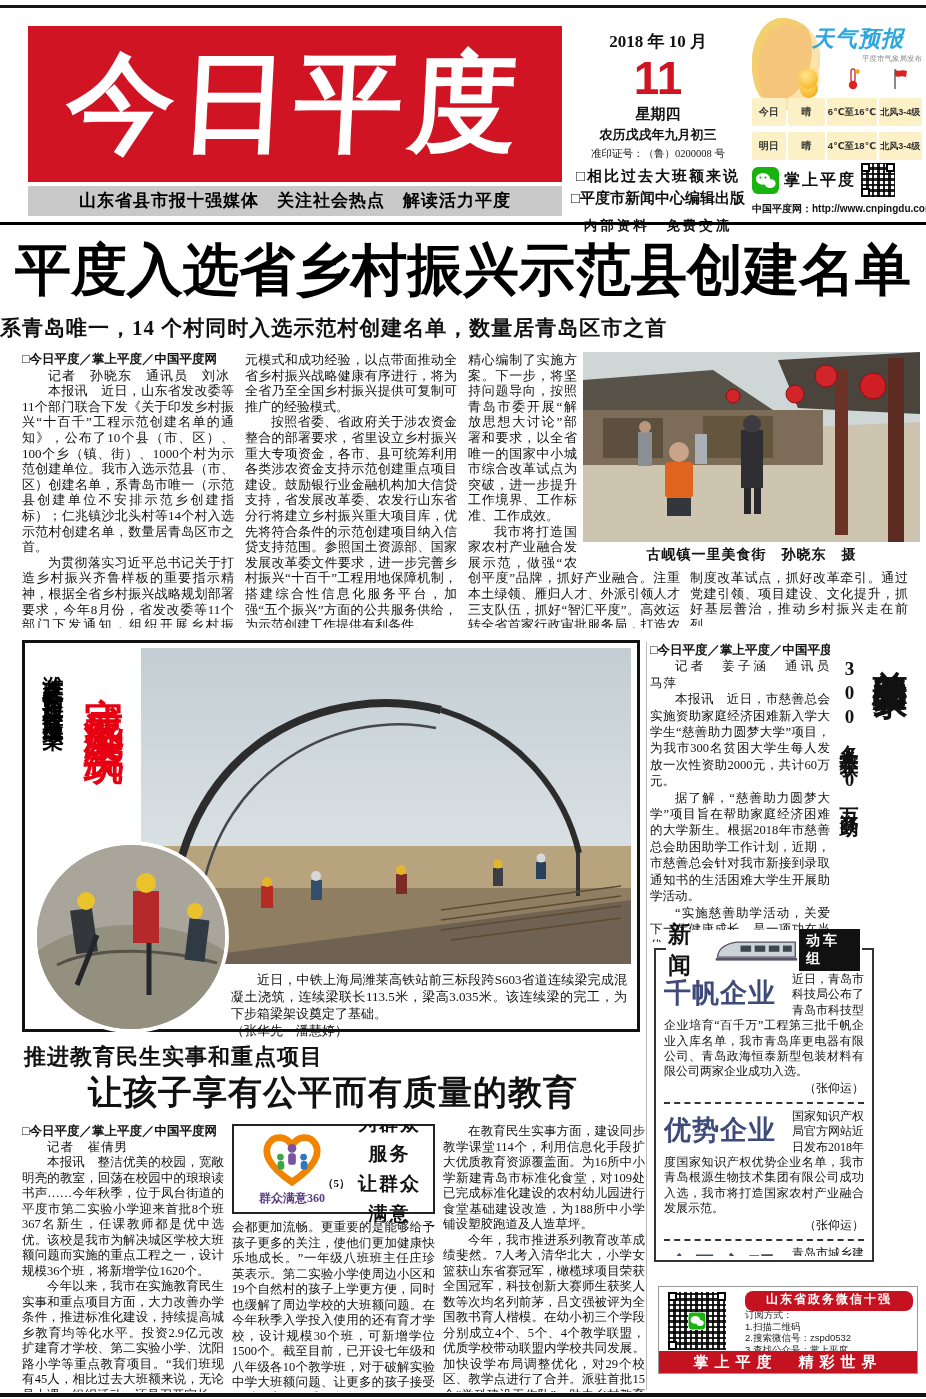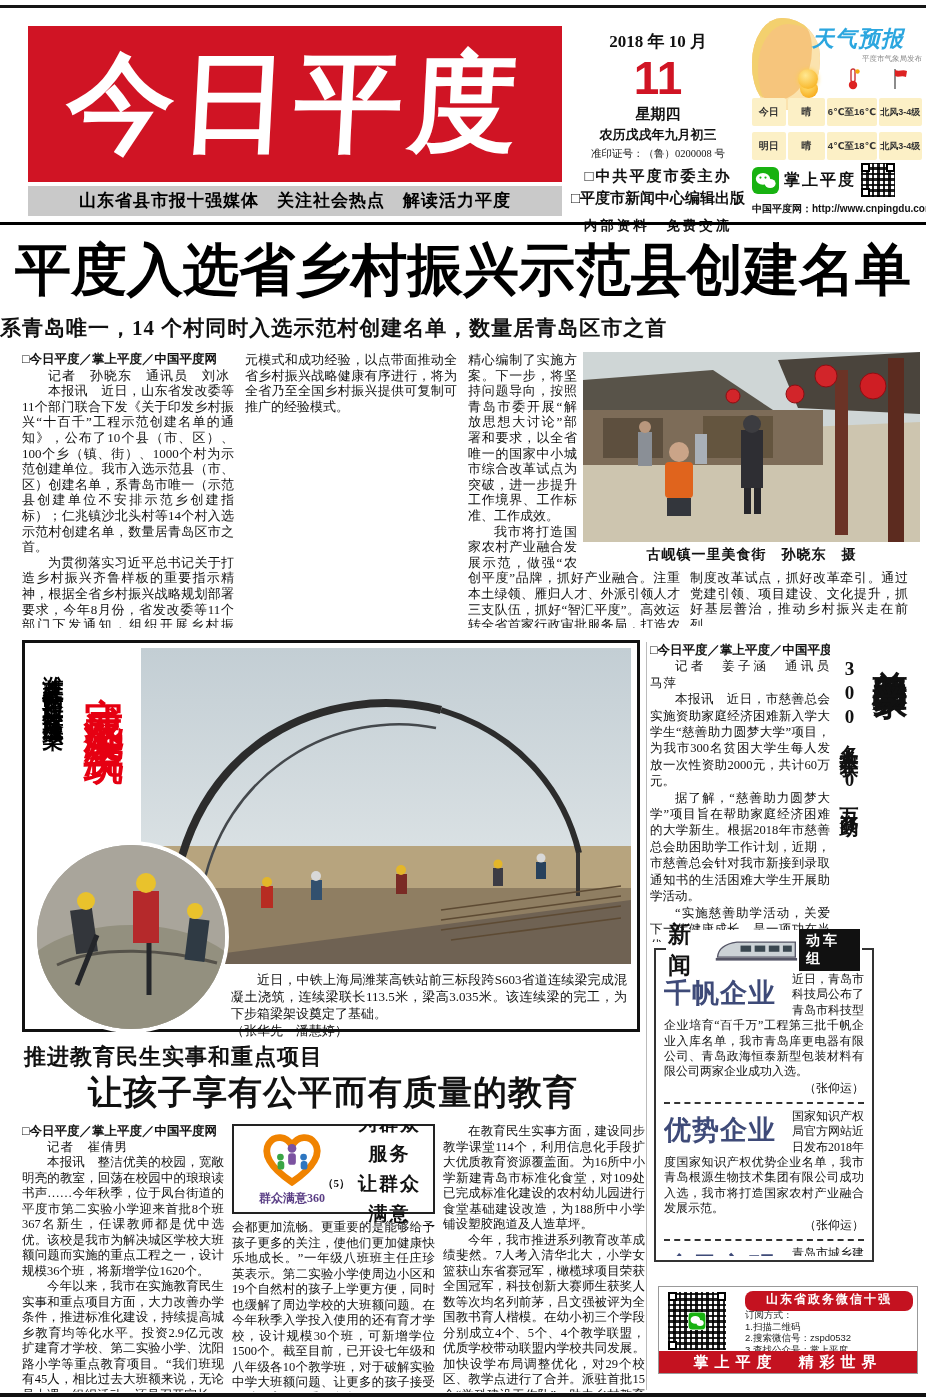--- a/index.html
+++ b/index.html
@@ -162,21 +162,21 @@
     <div class="masthead-title">今日平度</div>
   </div>
   <div class="masthead-strip">山东省县市报十强媒体　关注社会热点　解读活力平度</div>
 
   <div class="date-block">
     <div class="db-ym">2018 年 10 月</div>
     <div class="db-day">11</div>
     <div class="db-week">星期四</div>
     <div class="db-lunar">农历戊戌年九月初三</div>
     <div class="db-license">准印证号：（鲁）0200008 号</div>
-    <div class="db-org">□中共平度市委主办</div>
+    <div class="db-org">□相比过去大班额来说</div>
     <div class="db-pub">□平度市新闻中心编辑出版</div>
     <div class="db-note">内部资料　免费交流</div>
   </div>
 
   <div class="weather">
     <div class="w-map"></div>
     <div class="w-sun-dot"></div>
     <div class="w-title">天气预报</div>
     <div class="w-sub">平度市气象局发布</div>
     <div class="w-grid">
@@ -236,20 +236,21 @@
   <div class="lead-subhead">系青岛唯一，14 个村同时入选示范村创建名单，数量居青岛区市之首</div>
 
   <div class="lead-col c1 body-text">
     <p class="src">□今日平度／掌上平度／中国平度网</p>
     <p class="byline">记者　孙晓东　通讯员　刘冰</p>
     <p>本报讯　近日，山东省发改委等11个部门联合下发《关于印发乡村振兴“十百千”工程示范创建名单的通知》，公布了10个县（市、区）、100个乡（镇、街）、1000个村为示范创建单位。我市入选示范县（市、区）创建名单，系青岛市唯一（示范县创建单位不安排示范乡创建指标）；仁兆镇沙北头村等14个村入选示范村创建名单，数量居青岛区市之首。</p>
     <p>为贯彻落实习近平总书记关于打造乡村振兴齐鲁样板的重要指示精神，根据全省乡村振兴战略规划部署要求，今年8月份，省发改委等11个部门下发通知，组织开展乡村振兴“十百千”示范创建工程。经各市筛选上报、省直部门联合审查，最终确定在10个县（市、区）、100个乡（镇、街）、1000个村开展示范创建工作，着力探索打造乡村振兴齐鲁样板的多</p>
   </div>
   <div class="lead-col c2 body-text">
     <p class="noindent">元模式和成功经验，以点带面推动全省乡村振兴战略健康有序进行，将为全省乃至全国乡村振兴提供可复制可推广的经验模式。</p>
+    <p>按照省委、省政府关于涉农资金整合的部署要求，省里设立乡村振兴重大专项资金，各市、县可统筹利用各类涉农资金支持示范创建重点项目建设。鼓励银行业金融机构加大信贷支持，省发展改革委、农发行山东省分行将建立乡村振兴重大项目库，优先将符合条件的示范创建项目纳入信贷支持范围。参照国土资源部、国家发展改革委文件要求，进一步完善乡村振兴“十百千”工程用地保障机制，搭建综合性信息化服务平台，加强“五个振兴”方面的公共服务供给，为示范创建工作提供有利条件。</p>
 
   </div>
   <div class="lead-col c3 body-text">
     <div class="photo-spacer"></div>
     <p class="noindent">精心编制了实施方案。下一步，将坚持问题导向，按照青岛市委开展“解放思想大讨论”部署和要求，以全省唯一的国家中小城市综合改革试点为突破，进一步提升工作境界、工作标准、工作成效。</p>
     <p>我市将打造国家农村产业融合发展示范，做强“农创平度”品牌，抓好产业融合。注重本土绿领、雁归人才、外派引领人才三支队伍，抓好“智汇平度”。高效运转全省首家行政审批服务局，打造农村金融聚集区，深入推进全国农村集体产权</p>
   </div>
 
   <div class="lead-photo">
     <svg width="337" height="190" viewBox="0 0 337 190" preserveAspectRatio="none">

